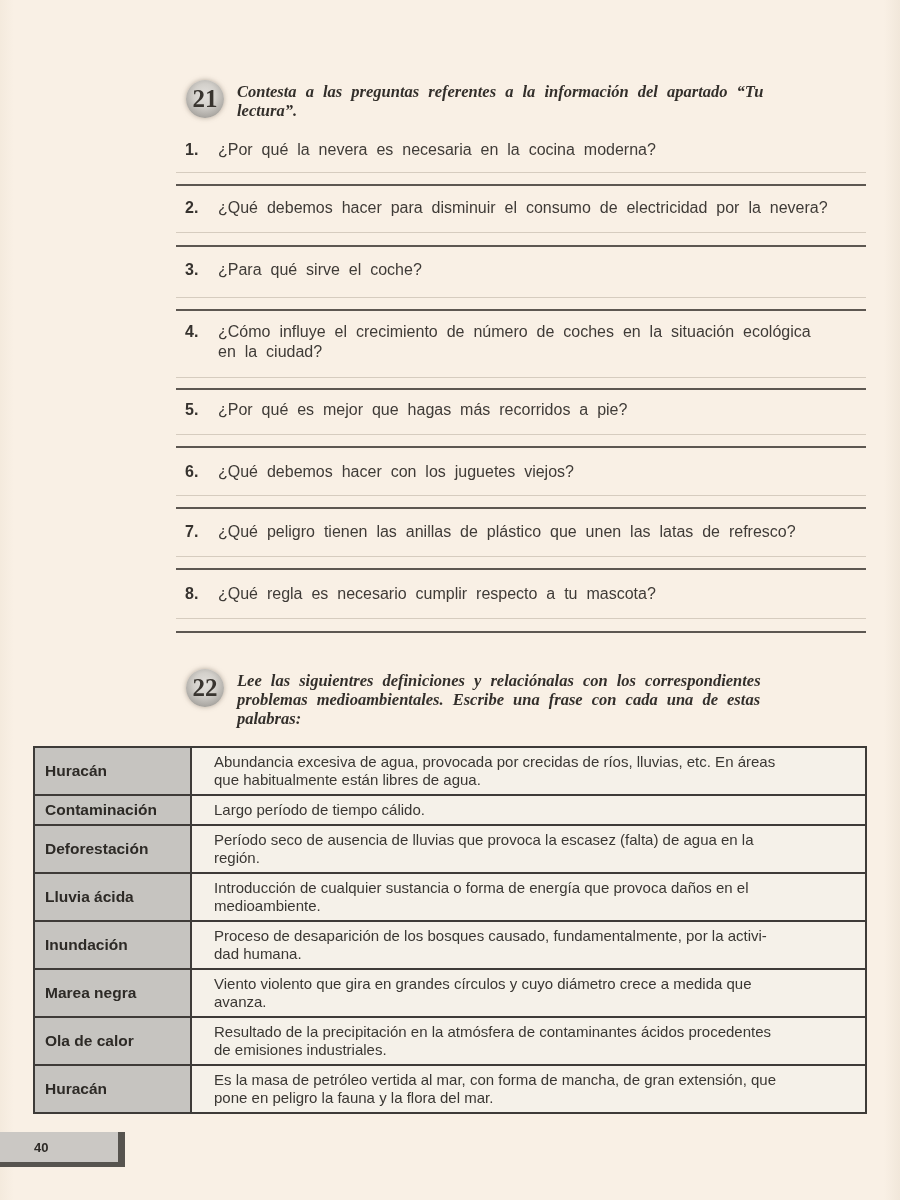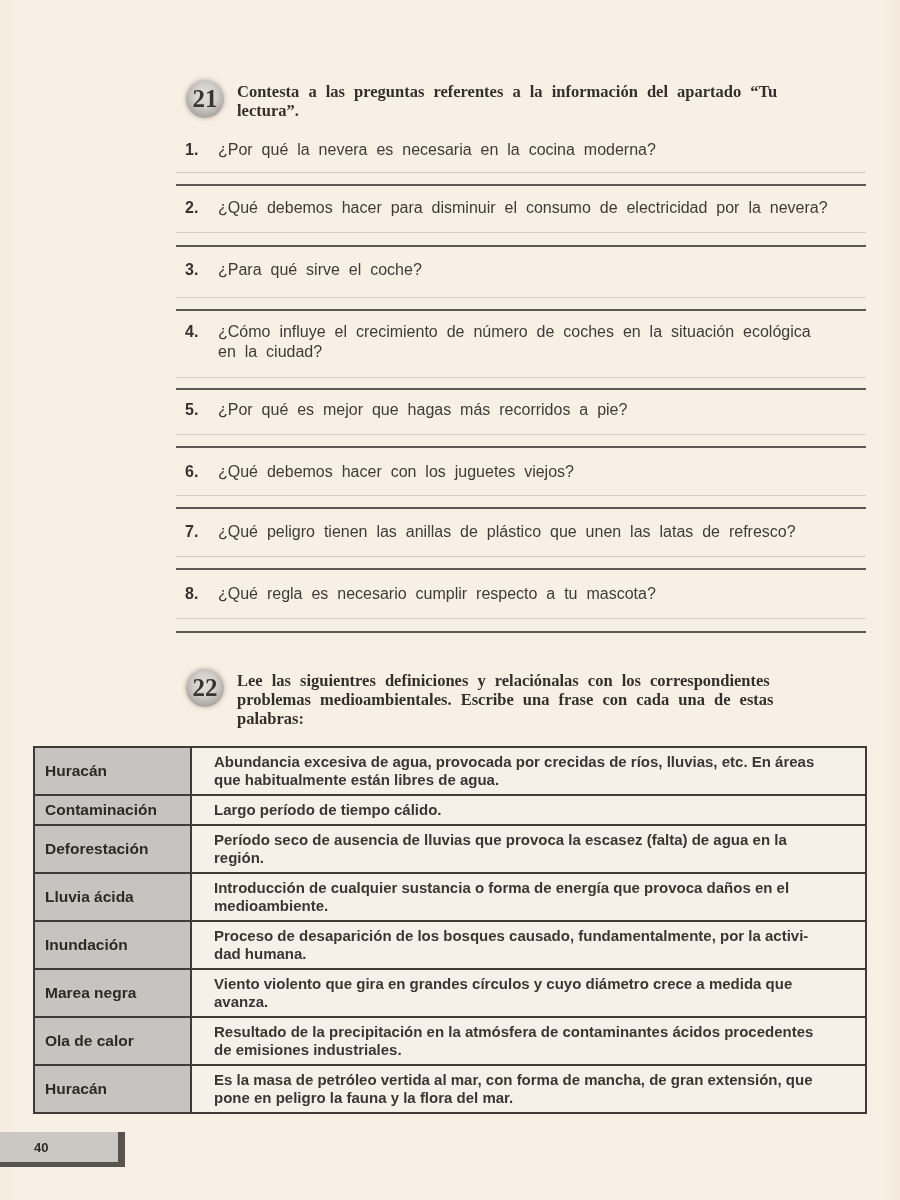--- a/index.html
+++ b/index.html
@@ -26,20 +26,21 @@
     flex:0 0 auto;
   }
   .ex-title{
     margin-left:13px;width:632px;
     font-family:"Liberation Serif", serif;
     font-weight:bold;font-size:16.5px;line-height:19px;
     color:#332f2b;
     white-space:pre-line;
     word-spacing:0.30em;
     padding-top:2px;
+    font-style:italic;
   }
   
   .q{position:absolute;left:185px;width:683px;display:flex;align-items:flex-start;}
   .qnum{flex:0 0 33px;font-weight:bold;font-size:16px;line-height:20px;color:#36322e;}
   .qtext{flex:1;font-size:16px;line-height:20px;white-space:pre-line;word-spacing:0.28em;}
   
   .ansline{position:absolute;left:176px;width:690px;}
   .ansline.faint{border-top:1px solid #c9c0b2;opacity:.75;}
   .ansline.solid{border-top:2px solid #5d5751;}
   
@@ -54,21 +55,21 @@
     display:flex;align-items:center;
     padding:5px 6px 5px 10px;
     font-weight:bold;font-size:15.5px;color:#2d2a26;
   }
   .cell-def{
     background:#f5f1e9;
     display:flex;align-items:center;
     padding:5px 18px 5px 22px;
     font-size:15px;line-height:18px;color:#3a3733;
   }
-  .cell-def span{white-space:pre-line;font-weight:bold;}
+  .cell-def span{white-space:pre-line;}
   
   .page-tab{
     position:absolute;left:0;top:1132px;
     width:118px;height:30px;
     background:#cbc8c4;
     border-right:7px solid #57544f;
     border-bottom:5px solid #57544f;
     display:flex;align-items:center;
   }
   .page-tab .num{

